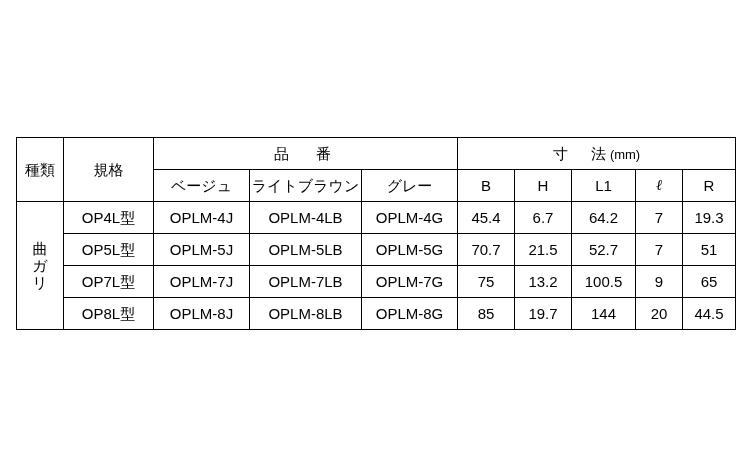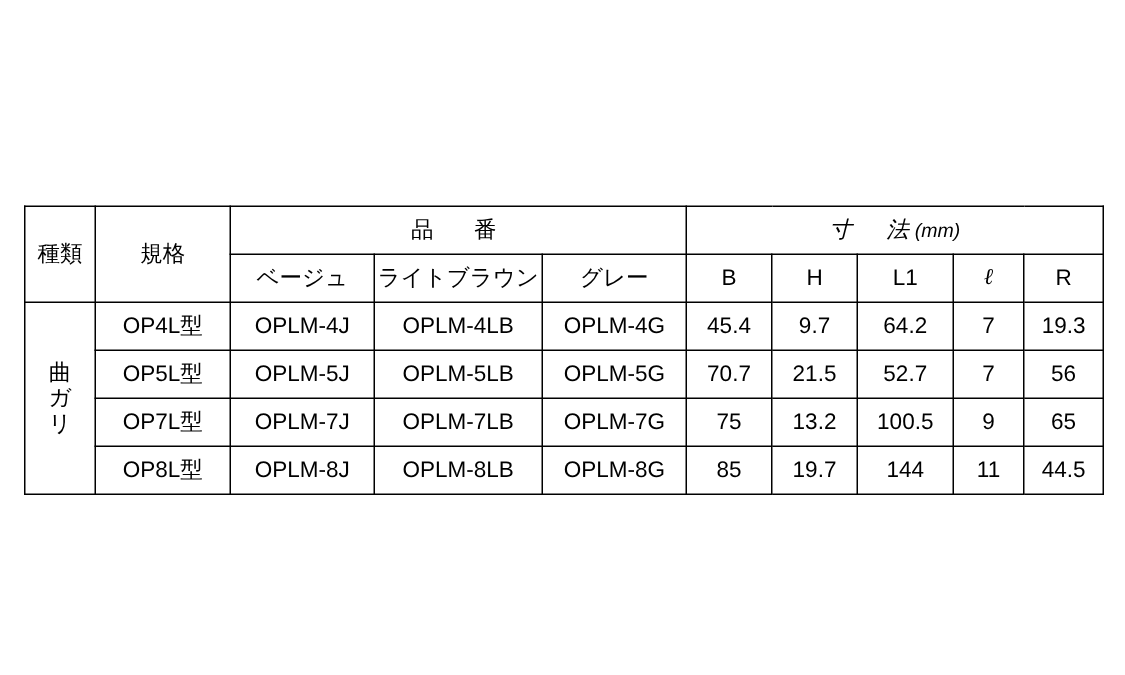--- a/index.html
+++ b/index.html
@@ -53,21 +53,20 @@
   .hdr {
     font-size: 15px;
   }
   .hdr-spaced {
     letter-spacing: 6px;
     padding-left: 6px;
   }
   .hdr-dim {
     letter-spacing: 4px;
     padding-left: 4px;
-    font-style: italic;
   }
   .hdr-dim small {
     letter-spacing: 0;
     font-size: 13px;
   }
   .kind-cell {
     font-size: 15px;
     line-height: 1.25;
     letter-spacing: 0;
   }
@@ -125,53 +124,53 @@
         <td rowspan="4" class="kind-cell">
           <span>曲</span>
           <span>ガ</span>
           <span>リ</span>
         </td>
         <td>OP4L型</td>
         <td>OPLM-4J</td>
         <td>OPLM-4LB</td>
         <td>OPLM-4G</td>
         <td class="val">45.4</td>
-        <td class="val">9.7</td>
+        <td class="val">6.7</td>
         <td class="val">64.2</td>
         <td class="val">7</td>
         <td class="val">19.3</td>
       </tr>
       <tr>
         <td>OP5L型</td>
         <td>OPLM-5J</td>
         <td>OPLM-5LB</td>
         <td>OPLM-5G</td>
         <td class="val">70.7</td>
         <td class="val">21.5</td>
         <td class="val">52.7</td>
         <td class="val">7</td>
-        <td class="val">56</td>
+        <td class="val">51</td>
       </tr>
       <tr>
         <td>OP7L型</td>
         <td>OPLM-7J</td>
         <td>OPLM-7LB</td>
         <td>OPLM-7G</td>
         <td class="val">75</td>
         <td class="val">13.2</td>
         <td class="val">100.5</td>
         <td class="val">9</td>
         <td class="val">65</td>
       </tr>
       <tr>
         <td>OP8L型</td>
         <td>OPLM-8J</td>
         <td>OPLM-8LB</td>
         <td>OPLM-8G</td>
         <td class="val">85</td>
         <td class="val">19.7</td>
         <td class="val">144</td>
-        <td class="val">11</td>
+        <td class="val">20</td>
         <td class="val">44.5</td>
       </tr>
     </tbody>
   </table>
 </div>
 
 </body></html>

